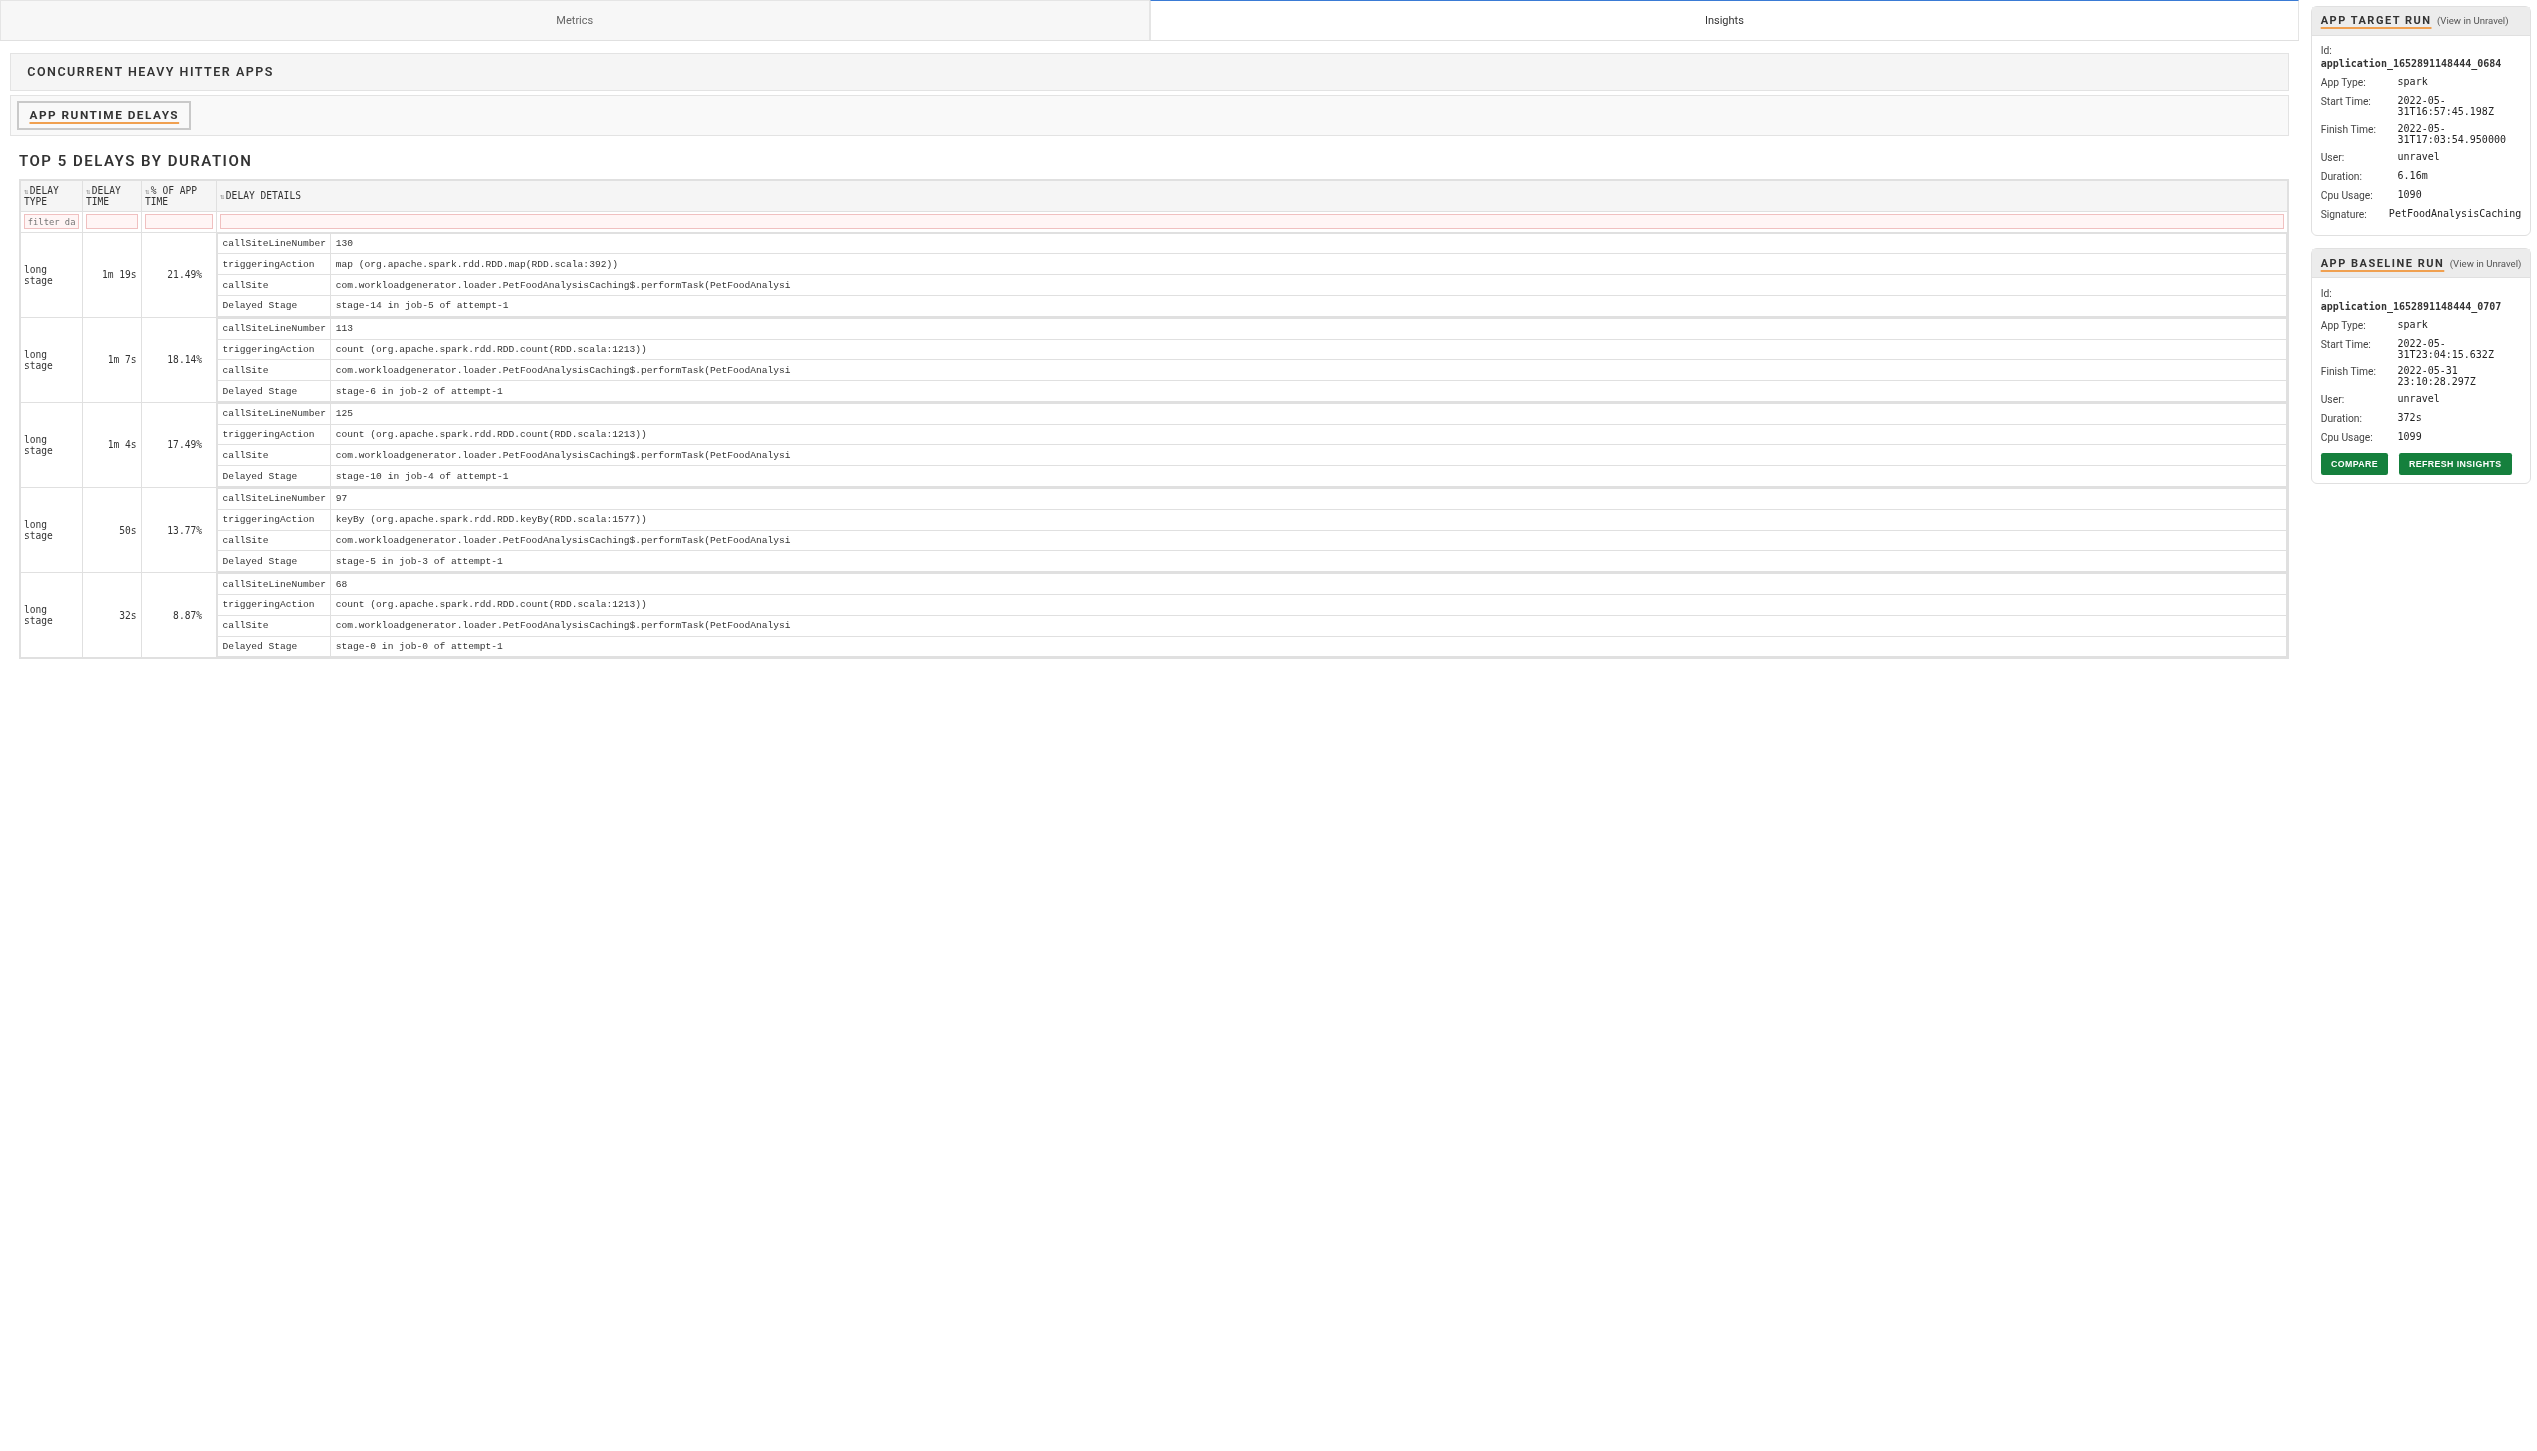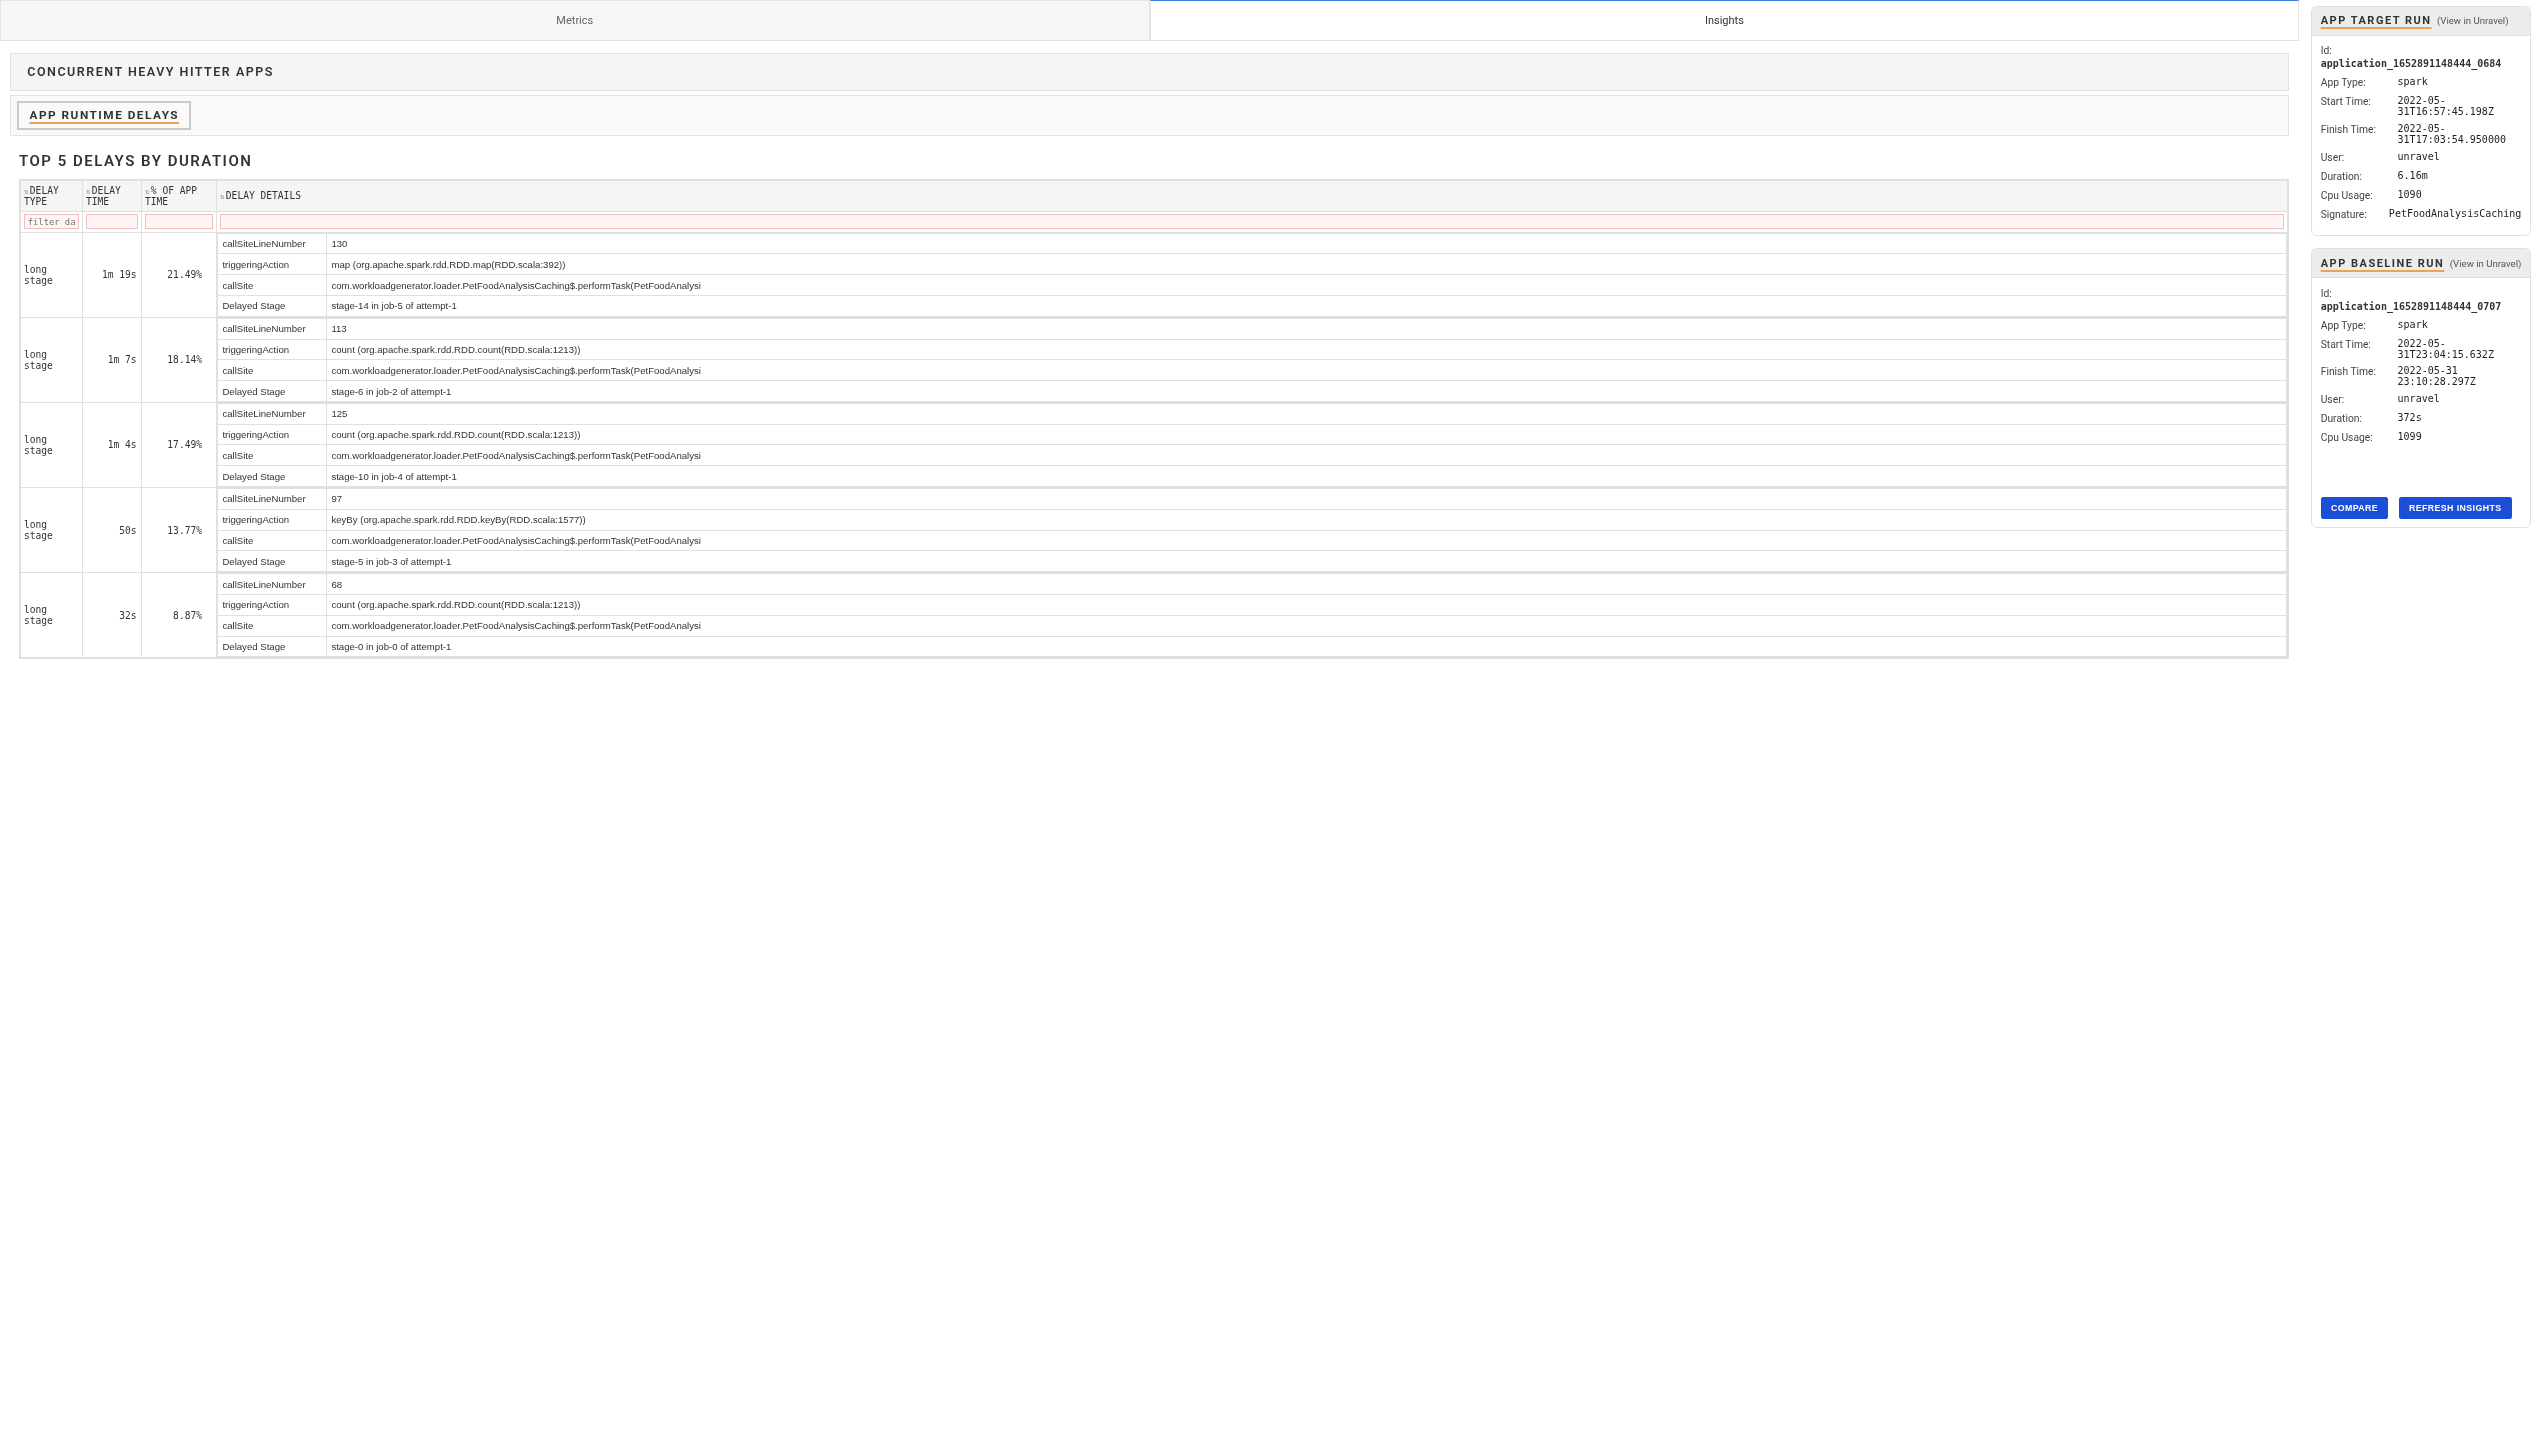--- a/index.html
+++ b/index.html
@@ -121,21 +121,21 @@
     .delay-row .pct { text-align: right; padding-right: 14px; }
     .delay-row .type-cell { padding-left: 2.9px; }
 
     .inner-table {
       width: 100%;
       border-collapse: collapse;
     }
     .inner-table td {
       border: 0.7px solid #e0e0e0;
       padding: 4.4px 4.4px;
-      font-family: Liberation Sans, sans-serif;
+      font-family: Liberation Mono, monospace;
       font-size: 9.6px;
       white-space: nowrap;
       overflow: hidden;
       text-overflow: clip;
     }
     .inner-table td:first-child { width: 109px; }
     .details-cell { padding: 0 !important; }
 
     
     .side-panel {
@@ -166,30 +166,29 @@
     .side-panel-body .fld-full { margin-bottom: 4.4px; font-size: 10.3px; }
     .side-panel-body .fld-full .lbl { color: #444; display: block; }
     .side-panel-body .fld-full .val { font-weight: 600; font-family: "Menlo", "Consolas", monospace; font-size: 10px; }
 
     .kv-row { display: flex; gap: 5.9px; margin: 5.9px 0; font-size: 10.3px; }
     .kv-row .k { width: 71px; color: #444; }
     .kv-row .v { flex: 1; color: #222; font-family: "Menlo", "Consolas", monospace; font-size: 10px; }
 
     .btn-row { display: flex; gap: 10.3px; margin-top: 8.8px; }
     .btn {
-      background: #1d4ed8;
+      background: #15803d;
       color: #fff;
       font-size: 8.8px;
       font-weight: 600;
       letter-spacing: 0.4px;
       border: none;
       padding: 5.9px 10.3px;
       border-radius: 2.2px;
       cursor: pointer;
-      margin-top: 44px;
     }
   </style>
 </head>
 <body>
 
 <div class="main-area">
   <div class="tabs">
     <div class="tab">Metrics</div>
     <div class="tab active">Insights</div>
   </div>

